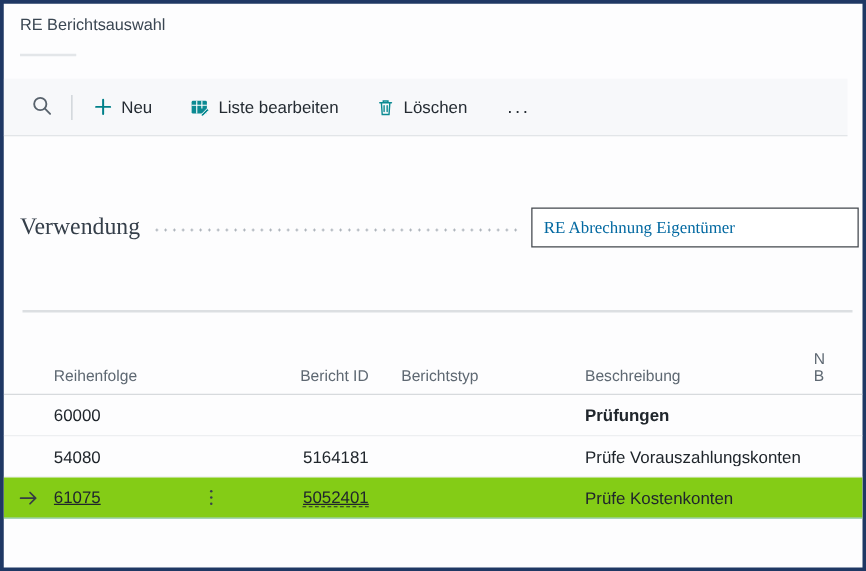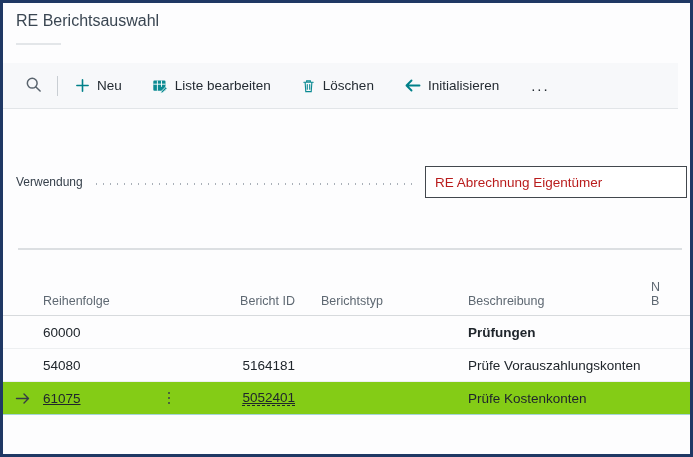--- a/index.html
+++ b/index.html
@@ -7,62 +7,62 @@
   .frame{
     position:relative;
     width:693px;height:457px;
     background:#fdfdfe;
     border:3px solid #1f3864;
     font-family:"Liberation Sans","DejaVu Sans",sans-serif;
     color:#20262c;
     overflow:hidden;
   }
   
-  .titlebar{position:absolute;left:13px;top:9px;font-size:16px;color:#3a4652;}
+  .titlebar{position:absolute;left:13px;top:9px;font-size:13px;color:#3a4652;}
   .title-underline{position:absolute;left:13px;top:40px;width:45px;height:2px;background:#e3e6e9;}
   
   .toolbar{
     position:absolute;left:0;right:12px;top:60px;height:46px;
     background:#f7f8fa;border-bottom:1px solid #e2e5e8;
     display:flex;align-items:center;padding-left:22px;
     font-size:13.5px;color:#242b32;
   }
   .tb-sep{width:1px;height:20px;background:#c9ced3;margin:0 17px 0 15px;}
   .tb-btn{display:flex;align-items:center;gap:7px;margin-right:30px;cursor:pointer;white-space:nowrap;}
   .tb-btn svg{display:block;}
   .tb-search{display:flex;align-items:center;cursor:pointer;}
   .tb-more{font-size:15px;letter-spacing:2px;color:#242b32;cursor:pointer;line-height:10px;margin-left:2px;}
   
   .field-row{position:absolute;left:13px;right:3px;top:162px;height:34px;display:flex;align-items:center;}
-  .field-label{font-size:12px;color:#353f4a;flex:0 0 auto;}
+  .field-label{font-size:19px;color:#353f4a;flex:0 0 auto;font-family:Liberation Serif, serif;}
   .field-dots{
     flex:1 1 auto;height:6px;margin:6px 10px 0 10px;
     background-image:radial-gradient(circle,#a9b0b8 1px,transparent 1.1px);
     background-size:7px 4px;background-repeat:repeat-x;background-position:0 0;
   }
   .field-input{
     flex:0 0 262px;height:32px;border:1px solid #42474d;background:#fff;
-    font-family:Liberation Sans, sans-serif;font-size:13.5px;color:#b91c1c;padding:0 9px;outline:none;
+    font-family:Liberation Serif, serif;font-size:13.5px;color:#0369a1;padding:0 9px;outline:none;
   }
   
   .section-divider{position:absolute;left:15px;right:8px;top:245px;height:2px;background:#dcdfe2;}
   
   .table{position:absolute;left:0;right:0;top:262px;bottom:0;font-size:13.5px;}
   .tr{
     display:grid;
     grid-template-columns:40px 135px 125px 130px 210px 1fr;
     align-items:center;height:33px;border-bottom:1px solid #edeff1;
     background:transparent;
   }
   .thead{
     height:51px;border-bottom:1px solid #d7dadd;
     font-size:12.5px;color:#5e6872;align-items:end;padding-bottom:7px;
   }
   .td{overflow:hidden;white-space:nowrap;}
-  .c-reihenfolge{display:flex;align-items:center;justify-content:space-between;padding-right:4px;}
+  .c-reihenfolge{display:flex;justify-content:space-between;padding-right:4px;}
   .c-berichtid{text-align:right;padding-right:8px;}
   .c-berichtstyp{padding-left:18px;}
   .c-beschreibung{padding-left:35px;}
   .c-clip{padding-left:8px;line-height:14px;white-space:pre-line;}
   .row-selected{background:#84cc16;border-bottom:1px solid #a5d4d7;}
   .row-selected .u-solid{text-decoration:underline;}
   .link-dashed{display:inline-block;border-bottom:1px dashed #20262c;text-decoration:underline;margin-left:48px;}
   .bold{font-weight:bold;}
   .arrow-cell{display:flex;justify-content:center;align-items:center;}
   .kebab{display:flex;flex-direction:column;gap:2.5px;padding:2px 4px;cursor:pointer;}
@@ -110,28 +110,20 @@
 
     <span class="tb-btn">
       <span>
         <svg width="15" height="16" viewBox="0 0 16 17">
             <path d="M3 4.5h10M6 4.5V3h4v1.5M4.4 4.5l.7 10h5.8l.7-10M6.7 7v5M9.3 7v5" fill="none" stroke="#0b8a92" stroke-width="1.2" stroke-linecap="round"></path>
           </svg>
       </span>
       <span>Löschen</span>
     </span>
 
-    <span class="tb-btn">
-      <span>
-        <svg width="17" height="15" viewBox="0 0 17 15">
-            <path d="M15.5 7.5H2.5M7.5 2.5l-5 5 5 5" fill="none" stroke="#008089" stroke-width="1.9" stroke-linecap="round" stroke-linejoin="round"></path>
-          </svg>
-      </span>
-      <span>Initialisieren</span>
-    </span>
 
     <span class="tb-more">...</span>
   </div>
 
   <div class="field-row">
     <span class="field-label">Verwendung</span>
     <span class="field-dots"></span>
     <input class="field-input" type="text" value="RE Abrechnung Eigentümer" style="">
   </div>
 

